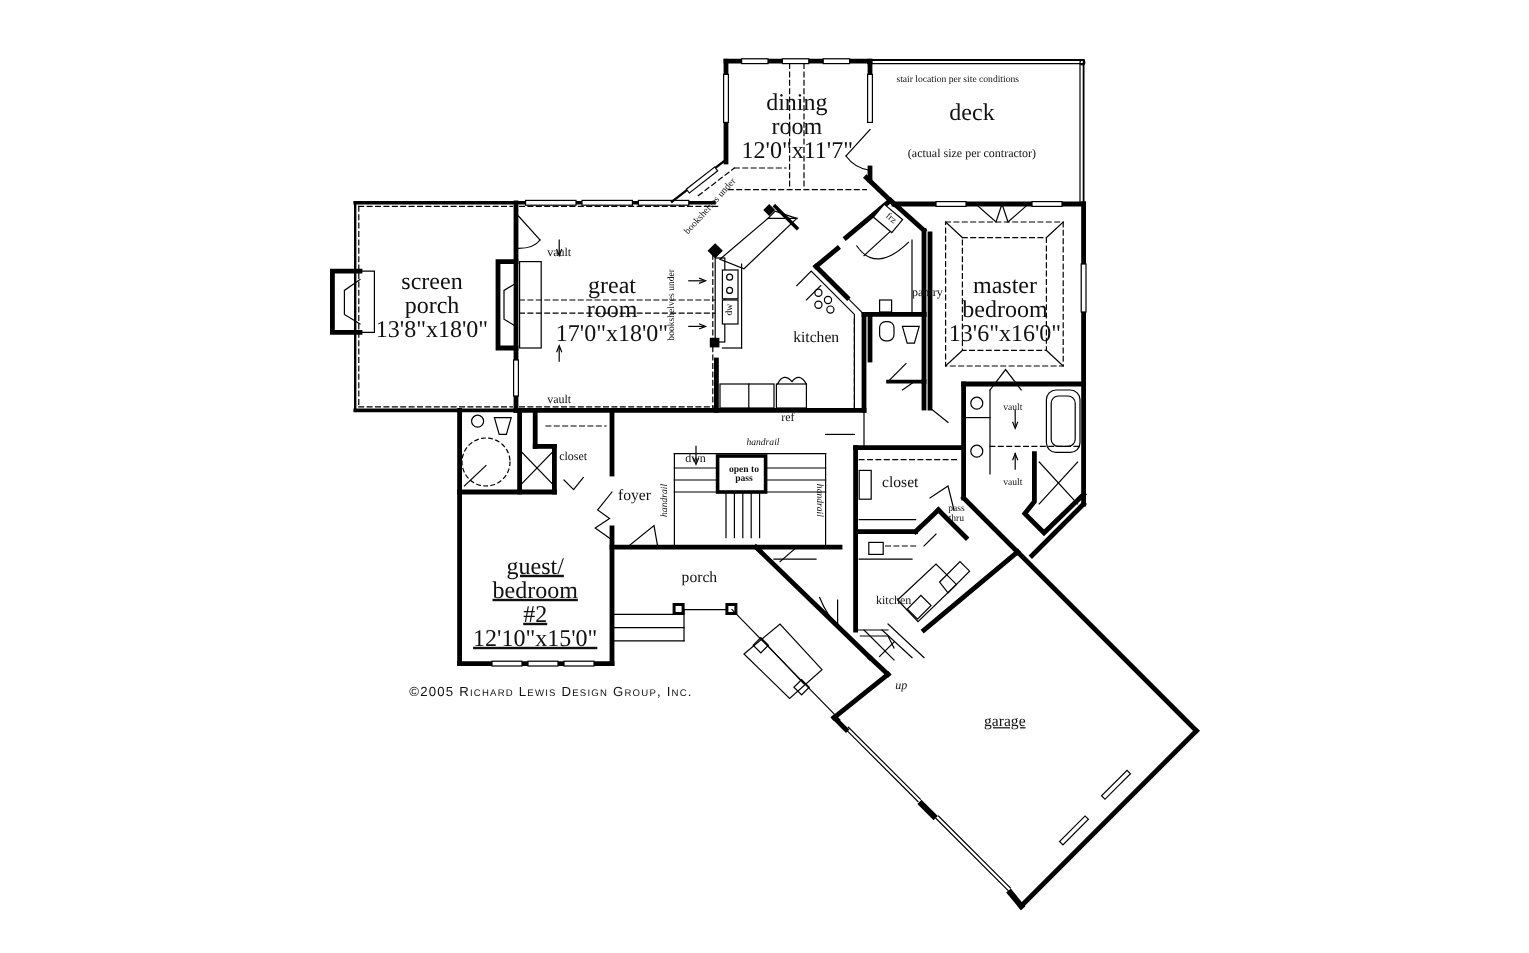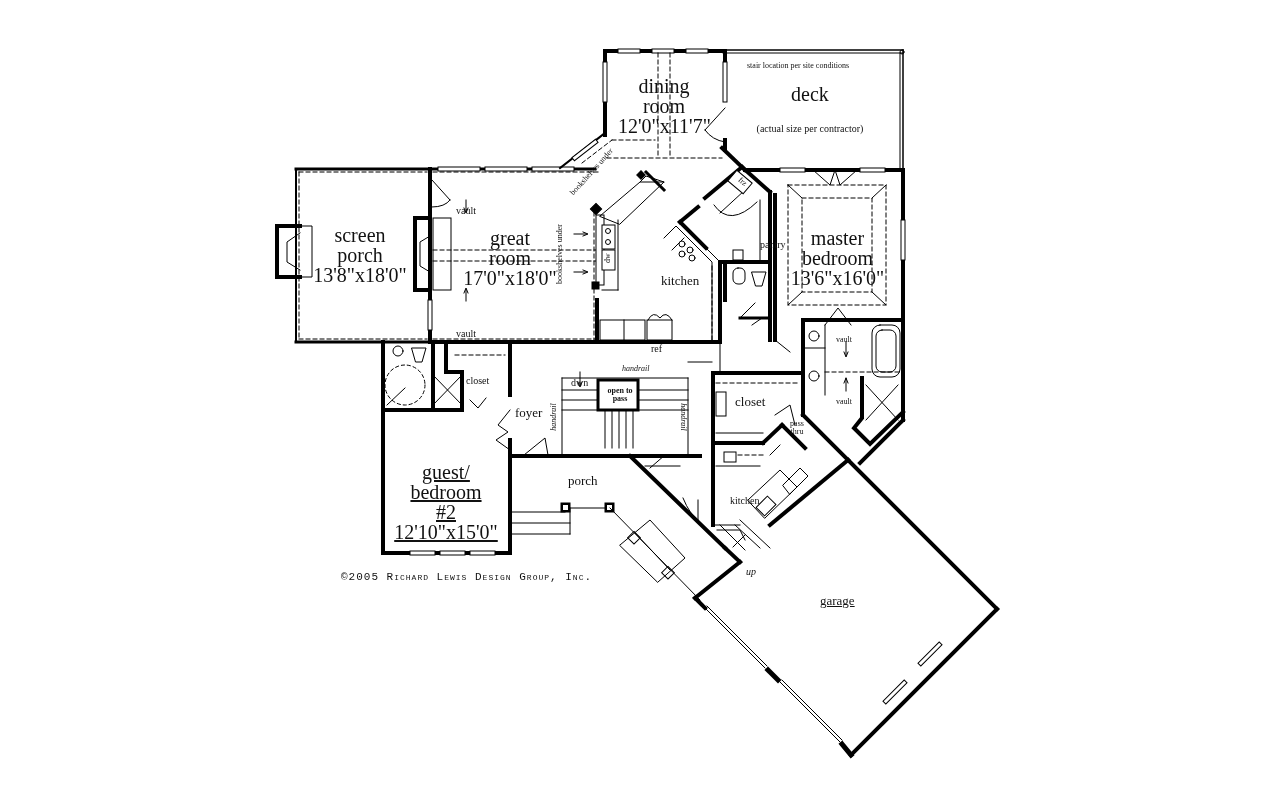--- a/index.html
+++ b/index.html
@@ -3,21 +3,21 @@
 <meta charset="utf-8">
 <style>
   html, body { margin: 0; padding: 0; background: #ffffff; }
   body { width: 1274px; height: 794px; position: relative; overflow: hidden; font-family: "Liberation Serif", "DejaVu Serif", serif; color: #111; }
   #plan { position: absolute; left: 0; top: 0; }
   .lbl { position: absolute; text-align: center; line-height: 1.0; white-space: nowrap; color: #111; }
   .big { font-size: 20px; }
   .med { font-size: 13px; }
   .sm { font-size: 10px; margin-top: 20px; }
   .xs { font-size: 8px; }
-  .sc { font-family: Liberation Mono, monospace; font-size: 11px; letter-spacing: 1px; font-variant: small-caps; text-align: right; }
+  .sc { font-family: Liberation Sans, sans-serif; font-size: 11px; letter-spacing: 1px; font-variant: small-caps; text-align: right; }
 </style>
 </head>
 <body>
 
 <svg id="plan" width="1274" height="794" viewBox="0 0 1274 794" xmlns="http://www.w3.org/2000/svg">
   <g fill="none" stroke="#000" stroke-linecap="square">
 
     <g>
       <line x1="723" y1="50" x2="903" y2="50" stroke-width="1.5"></line>
       <line x1="723" y1="53" x2="903" y2="53" stroke-width="1"></line>

